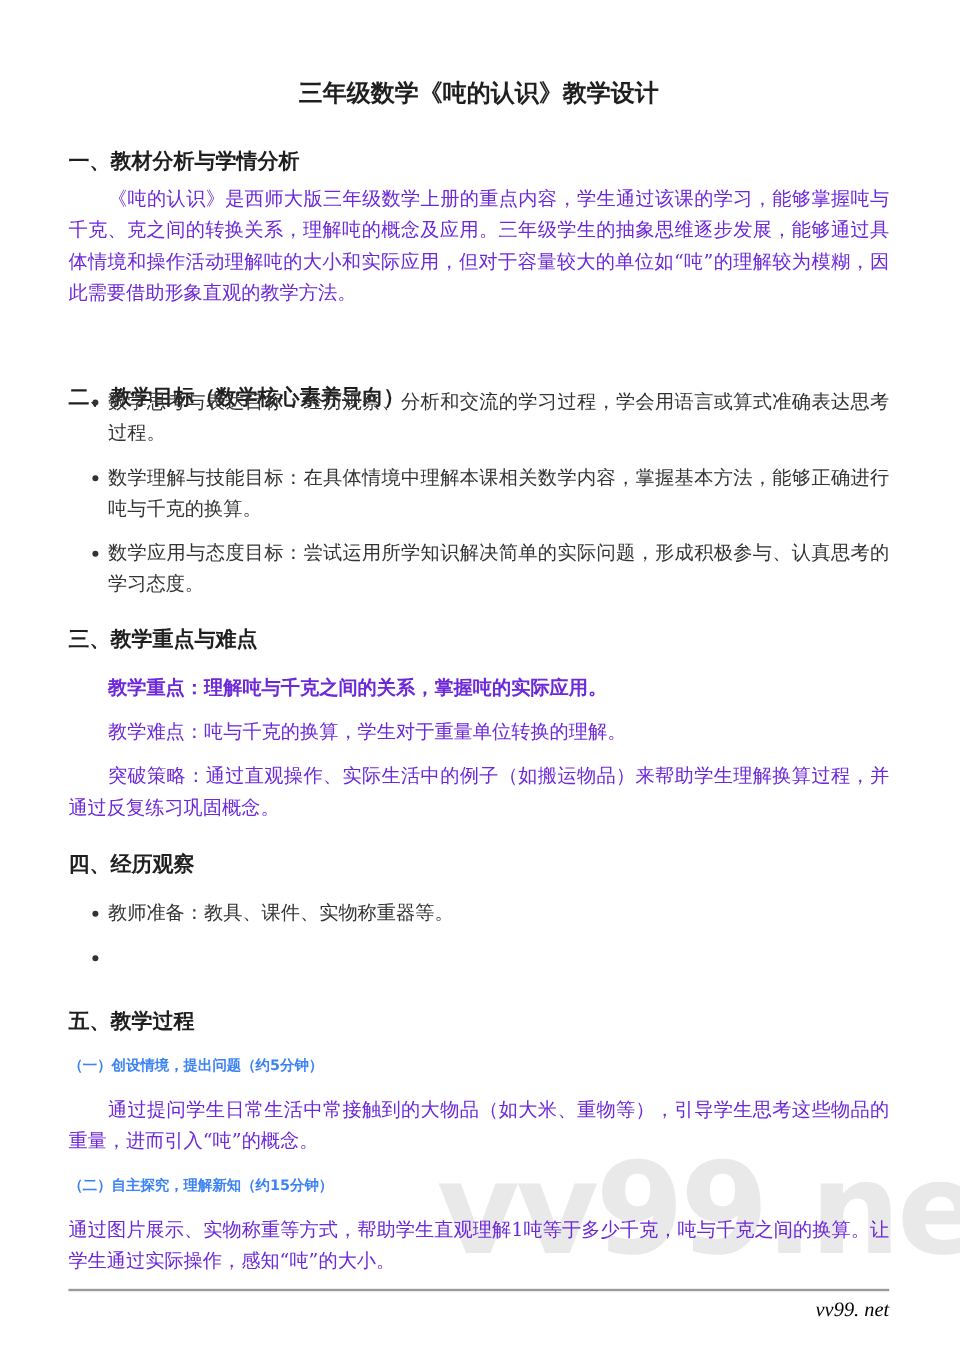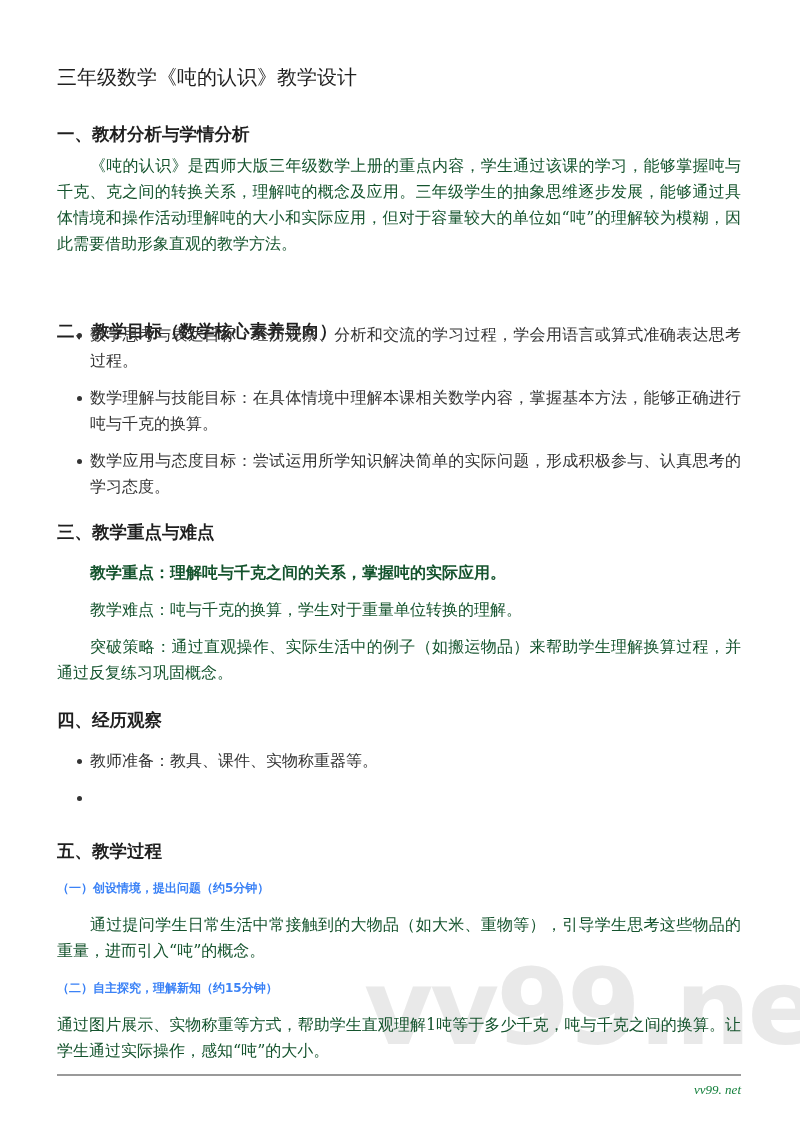--- a/index.html
+++ b/index.html
@@ -18,23 +18,24 @@
       position: absolute;
       left: 57px;
       top: 0;
       width: 684px;
     }
     .title {
       position: absolute;
       left: 0;
       top: 64px;
       width: 684px;
+      text-align: center;
       font-family: "DejaVu Sans", "Liberation Sans", sans-serif;
       font-size: 20px;
-      font-weight: normal;
+      font-weight: bold;
       color: #1f1f1f;
       letter-spacing: 0px;
       margin: 0;
     }
     .h2 {
       position: absolute;
       left: 0;
       font-family: "DejaVu Sans", "Liberation Sans", sans-serif;
       font-size: 17.5px;
       font-weight: bold;
@@ -52,21 +53,21 @@
       margin: 0;
       white-space: nowrap;
     }
     .para {
       position: absolute;
       left: 0;
       width: 684px;
       font-family: "DejaVu Serif", "Liberation Serif", serif;
       font-size: 16px;
       line-height: 26px;
-      color: #14532d;
+      color: #6d28d9;
       margin: 0;
       text-align: justify;
     }
     .para.indent {
       text-indent: 33px;
     }
     .bullets {
       position: absolute;
       left: 0;
       width: 684px;
@@ -114,22 +115,22 @@
       width: 684px;
       height: 2px;
       background: #9a9a9a;
     }
     .footer-site {
       position: absolute;
       right: 59px;
       top: 1082px;
       font-family: "Liberation Serif", "DejaVu Serif", serif;
       font-style: italic;
-      font-size: 13px;
-      color: #15803d;
+      font-size: 17px;
+      color: #000000;
       text-align: right;
     }
     .layer-text { position: relative; z-index: 2; }
   </style>
 </head>
 <body>
 
 <div class="watermark">vv99.net</div>
 
 <div class="page layer-text">

